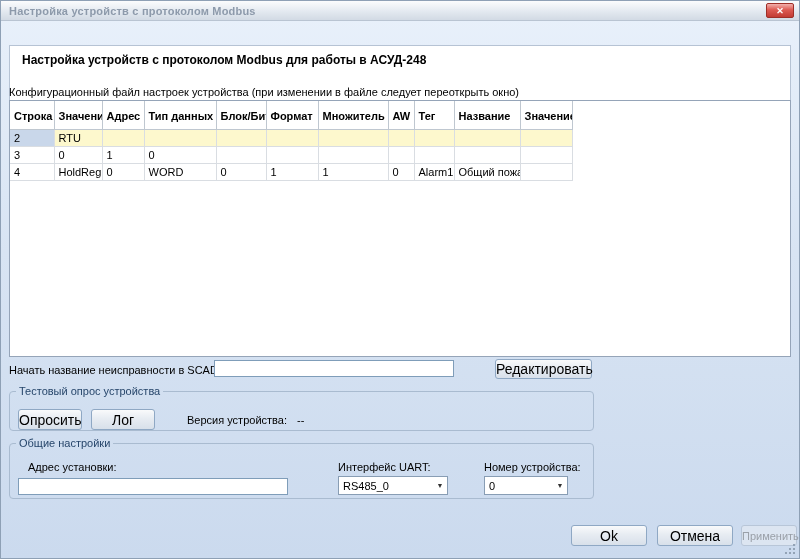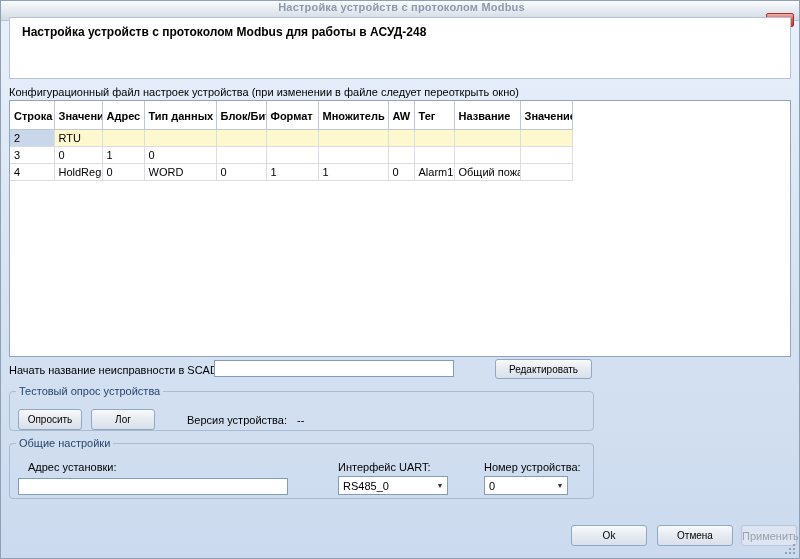--- a/index.html
+++ b/index.html
@@ -17,36 +17,35 @@
     background: linear-gradient(180deg, #e9f1fb 0%, #d8e4f3 45%, #cbdaee 100%);
     overflow: hidden;
   }
   
   .titlebar {
     position: absolute; left:0; top:0; right:0; height:20px;
     background: linear-gradient(180deg, #fbfcfd 0%, #e3e9f0 55%, #d2dae4 100%);
     border-bottom: 1px solid #b9c4d2;
     display: flex; align-items: center;
     padding: 0 5px 0 8px;
-    flex-direction: column;
   }
   .titlebar .title { color: #8d9aab; font-weight: bold; letter-spacing: .2px; }
   .close-btn {
     margin-left: auto;
     width: 28px; height: 15px;
     background: linear-gradient(180deg, #f2b0ac 0%, #dd5a52 45%, #c23b33 100%);
     border: 1px solid #9e2f28;
     border-radius: 2px;
     color: #fff; font-size: 9px; font-weight: bold;
     line-height: 12px; text-align: center;
     cursor: pointer;
   }
   
   .header-panel {
-    position: absolute; left:8px; top:16px; width:782px; height:62px;
+    position: absolute; left:8px; top:44px; width:782px; height:62px;
     background: #fff; border: 1px solid #b6c3d4;
   }
   .header-title { position:absolute; left:12px; top:7px; font-size:12px; font-weight:bold; }
   .header-subtitle { position:absolute; left:24px; top:26px; }
   
   .config-label { position:absolute; left:8px; top:85px; }
   
   .grid-panel {
     position: absolute; left:8px; top:99px; width:782px; height:257px;
     background:#fff; border:1px solid #95a4b8; overflow:hidden;
@@ -73,21 +72,21 @@
   .scada-label { position:absolute; left:8px; top:363px; }
   .scada-input {
     position:absolute; left:213px; top:359px; width:240px; height:17px;
     border:1px solid #7f9db9; background:#fff;
     font-family:"Liberation Sans",sans-serif; font-size:11px; padding:0 3px;
   }
   .btn {
     background: linear-gradient(180deg, #f9fafb 0%, #e7ecf2 45%, #d8e0ea 100%);
     border: 1px solid #8fa8c4;
     border-radius: 3px;
-    font-family:"Liberation Sans",sans-serif; font-size:10px; color:#000;
+    font-family:"Liberation Sans",sans-serif; font-size:14px; color:#000;
     cursor: pointer;
   }
   .edit-btn { position:absolute; left:494px; top:358px; width:97px; height:20px; }
   
   fieldset.group {
     position:absolute; border:1px solid #a9bbd0; border-radius:4px;
     background: transparent;
   }
   fieldset.group legend { margin-left:6px; padding:0 3px; color:#27466b; }
   .test-group { left:8px; top:384px; width:585px; height:46px; }

